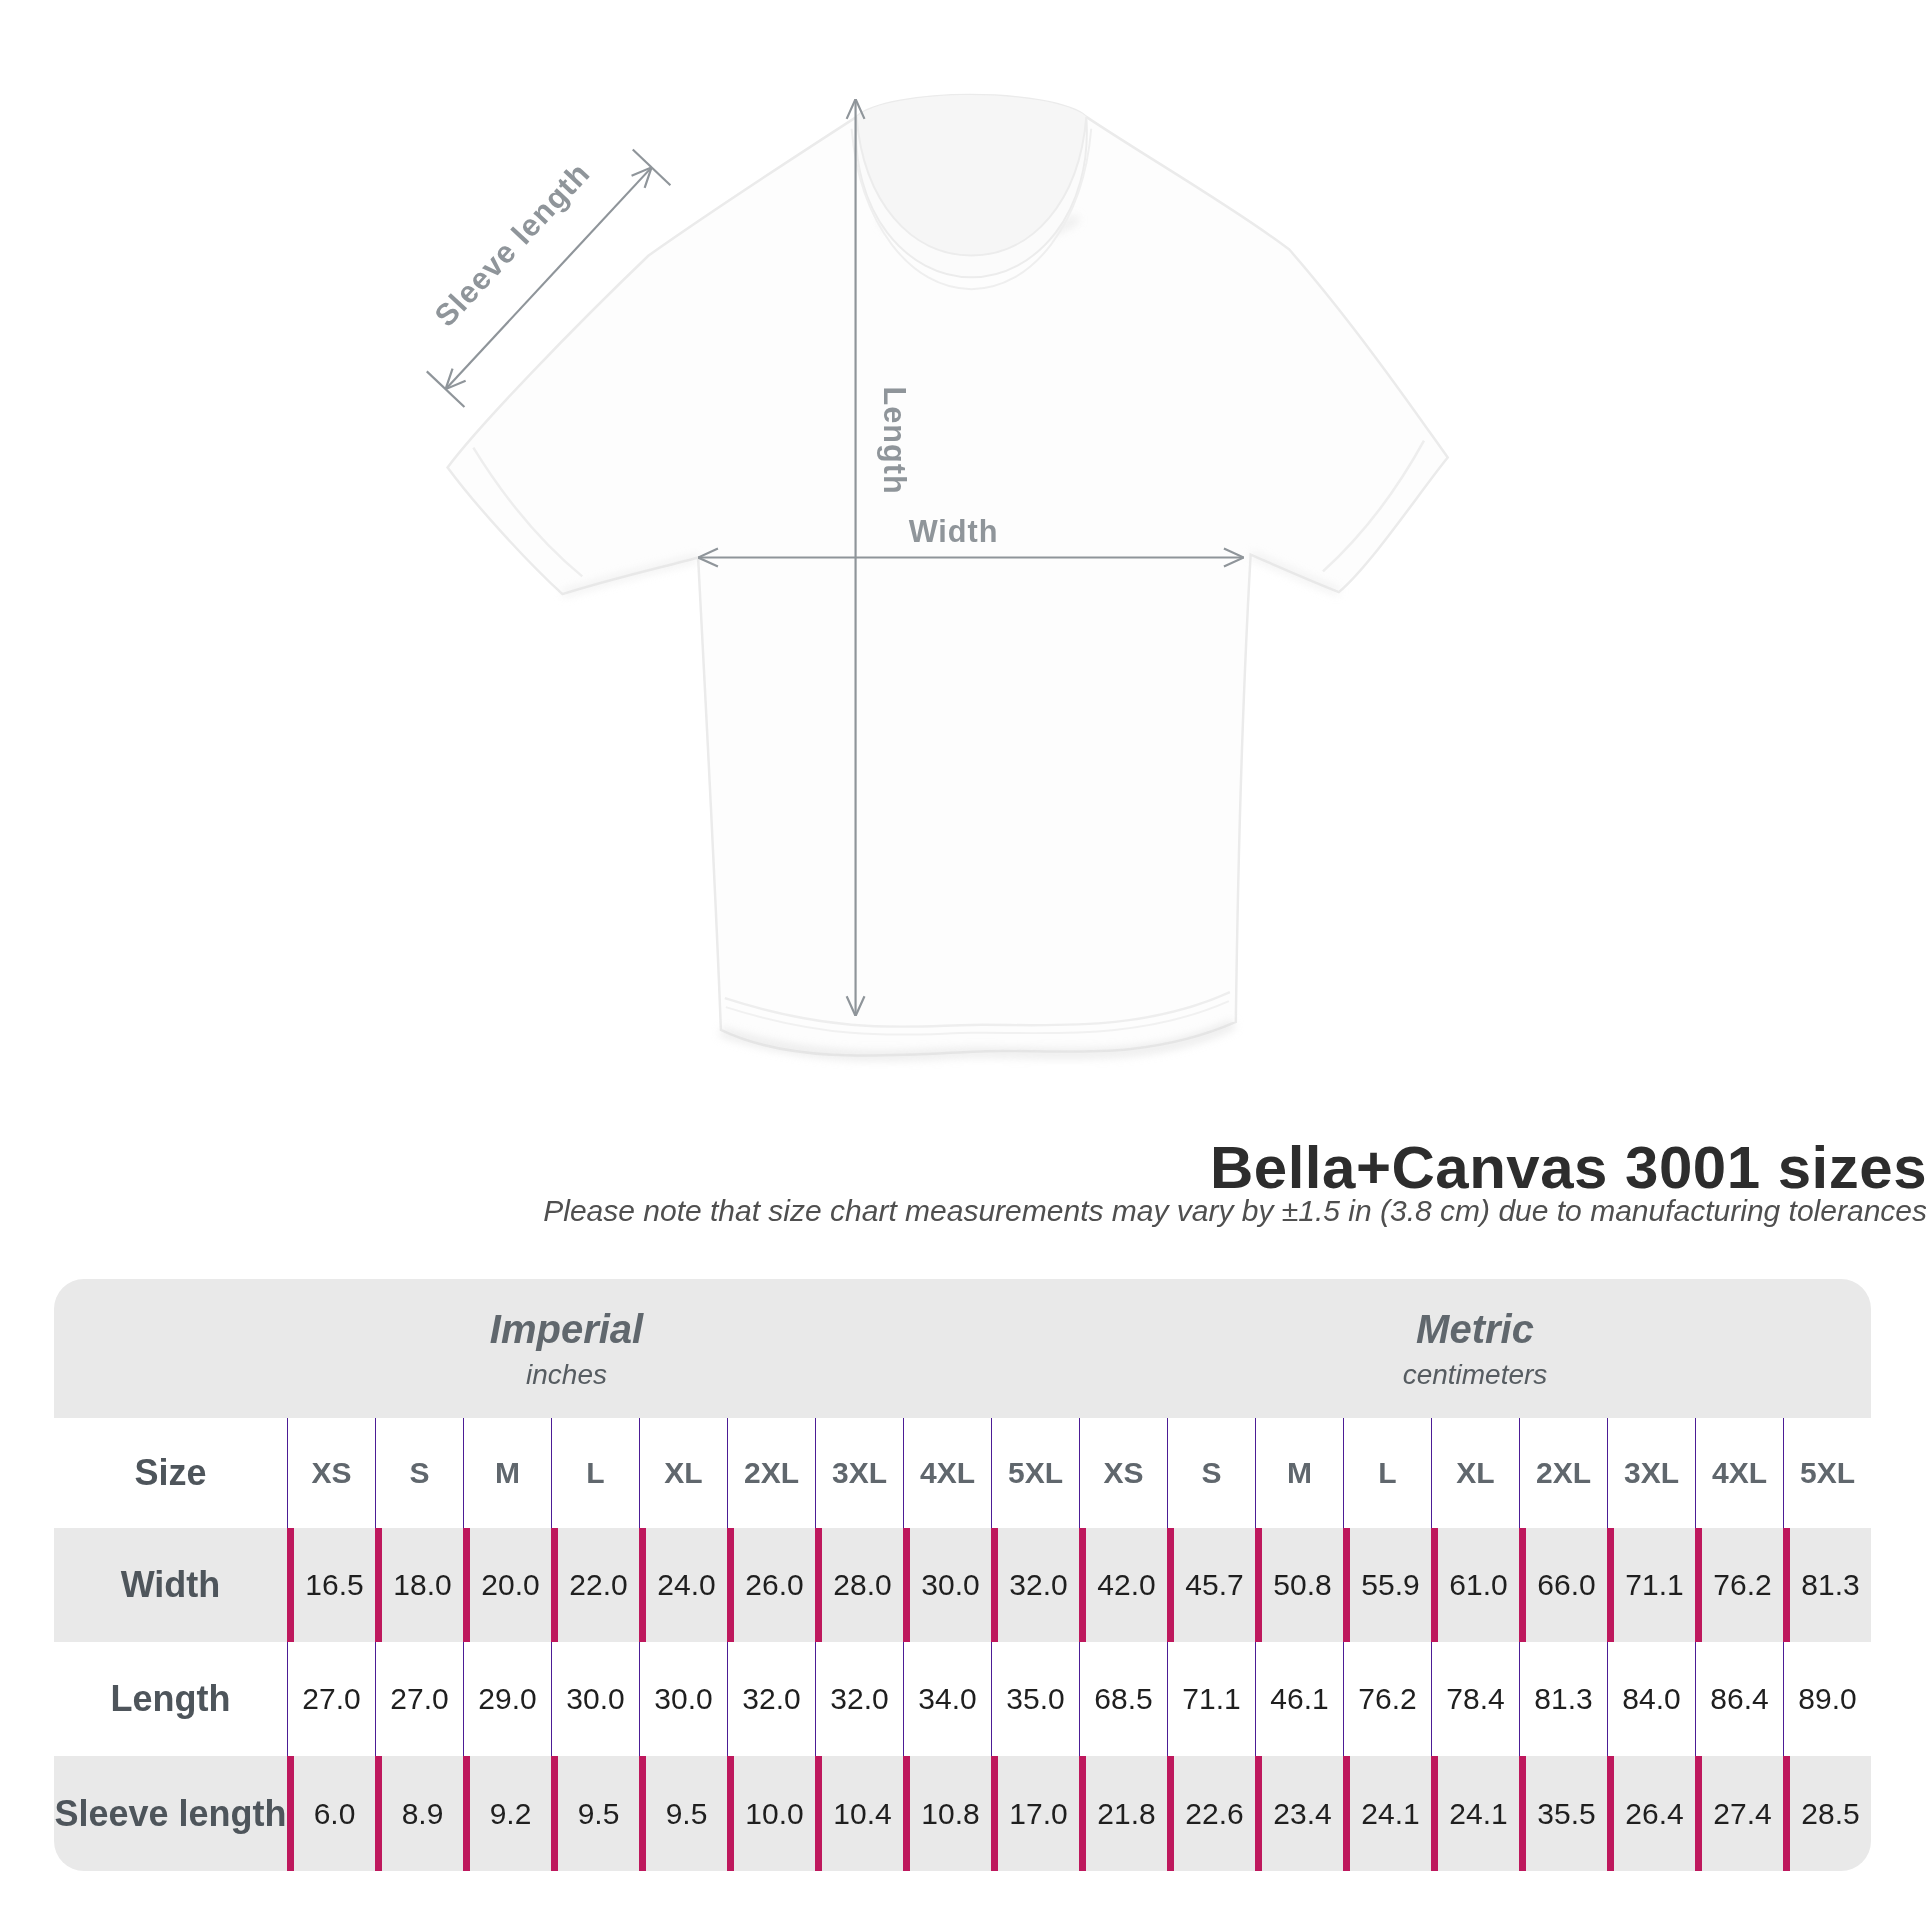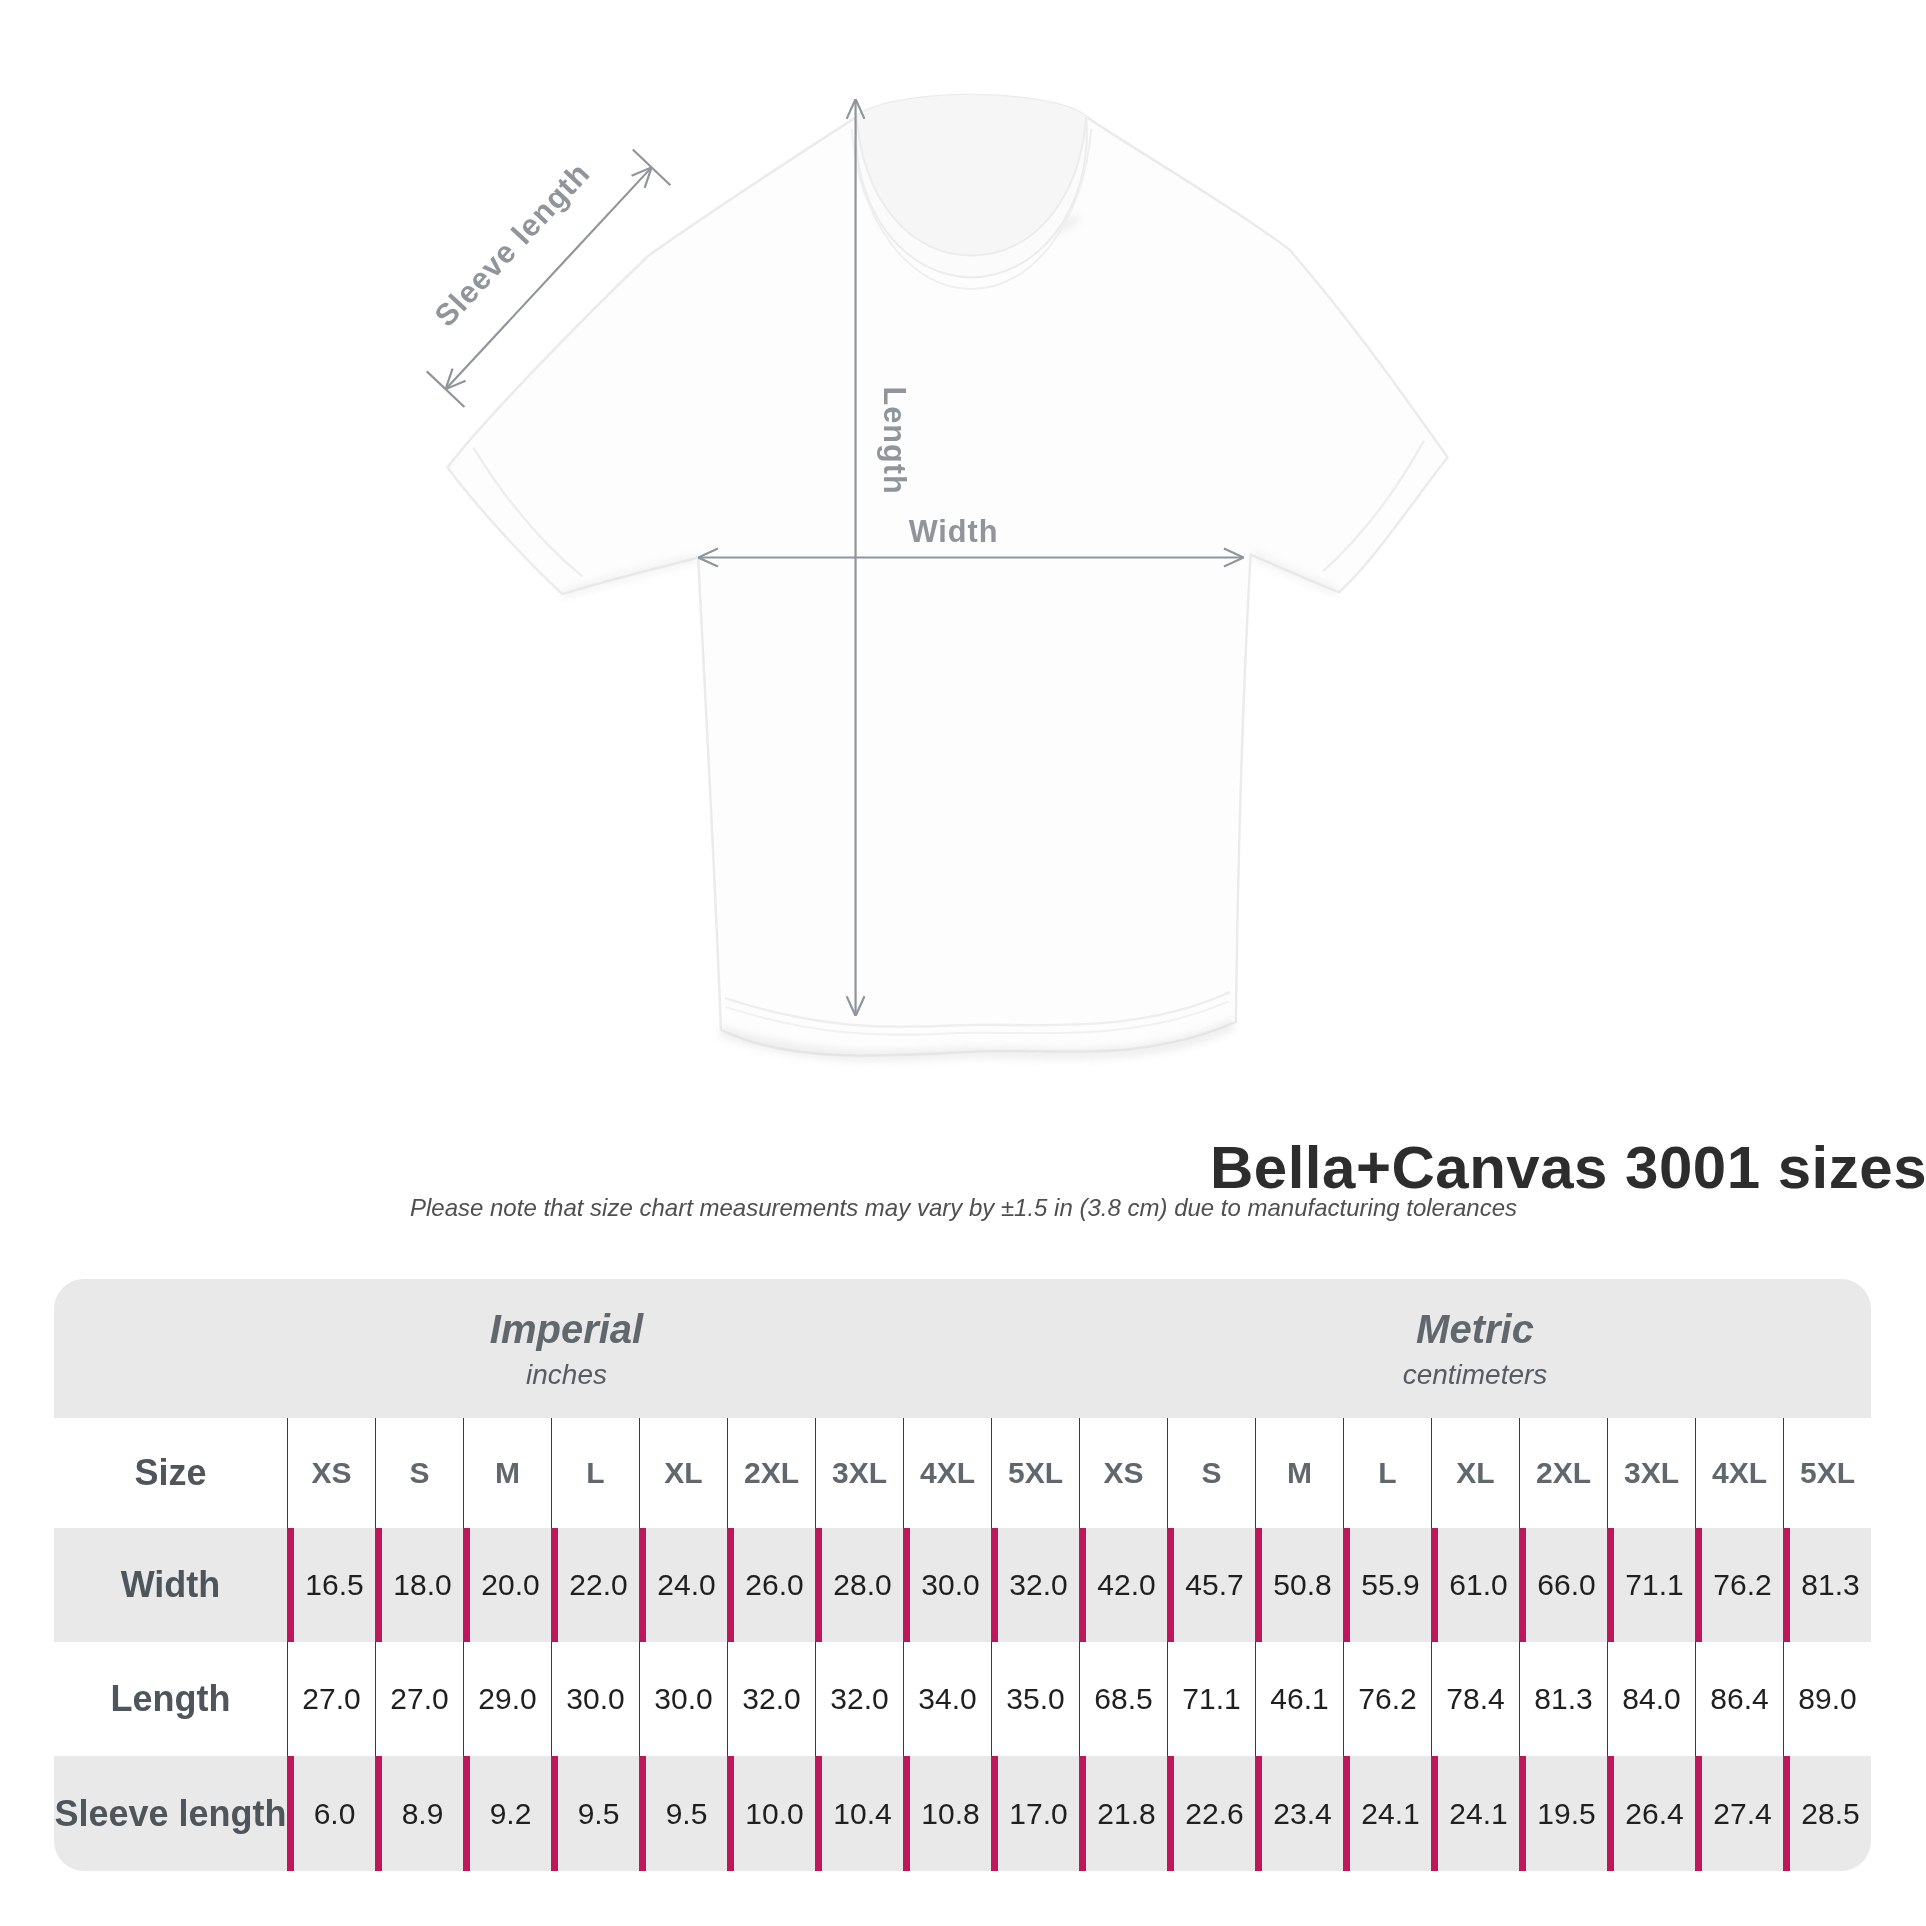--- a/index.html
+++ b/index.html
@@ -9,22 +9,22 @@
   }
   
   .diagram-wrap{position:absolute;left:0;top:0;width:1927px;height:1119px;}
   .dim-label{font-weight:bold;font-size:31px;fill:#8f959a;letter-spacing:1px;}
   
   .title{
     position:absolute;left:0;right:0;top:1133px;text-align:right;
     font-size:60px;font-weight:bold;color:#2d2d2d;letter-spacing:0.5px;
   }
   .subtitle{
-    position:absolute;left:0;right:0;top:1194px;text-align:center;
-    font-size:24px;font-style:italic;color:#4f4f4f;
+    position:absolute;left:0;right:0;top:1194px;text-align:right;
+    font-size:30px;font-style:italic;color:#4f4f4f;
   }
   
   .size-table{
     position:absolute;left:54px;top:1279px;width:1817px;height:592px;
     display:grid;
     grid-template-columns:233px repeat(18,1fr);
     grid-template-rows:139px 110px 114px 114px 116px;
     border-radius:30px;overflow:hidden;
   }
   .cell{display:flex;align-items:center;justify-content:center;}
@@ -192,18 +192,18 @@
   <div class="cell bg-gray sep-w val">9.5</div>
   <div class="cell bg-gray sep-w val">10.0</div>
   <div class="cell bg-gray sep-w val">10.4</div>
   <div class="cell bg-gray sep-w val">10.8</div>
   <div class="cell bg-gray sep-w val">17.0</div>
   <div class="cell bg-gray sep-w val">21.8</div>
   <div class="cell bg-gray sep-w val">22.6</div>
   <div class="cell bg-gray sep-w val">23.4</div>
   <div class="cell bg-gray sep-w val">24.1</div>
   <div class="cell bg-gray sep-w val">24.1</div>
-  <div class="cell bg-gray sep-w val">19.5</div>
+  <div class="cell bg-gray sep-w val">35.5</div>
   <div class="cell bg-gray sep-w val">26.4</div>
   <div class="cell bg-gray sep-w val">27.4</div>
   <div class="cell bg-gray sep-w val">28.5</div>
 </div>
 
 
 </body></html>

